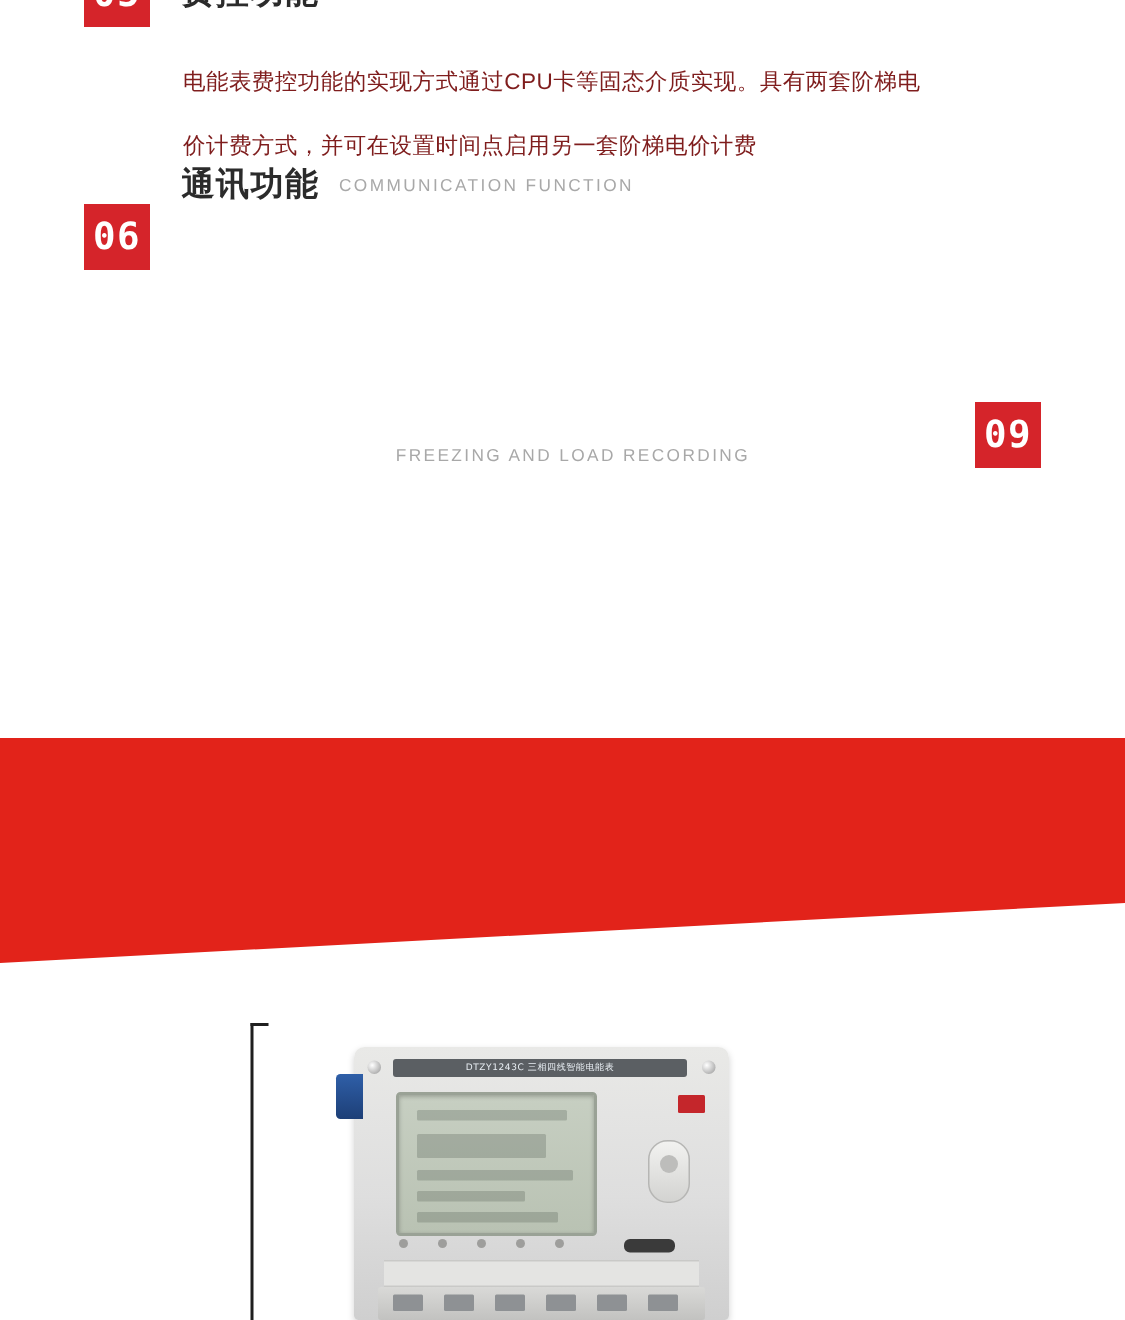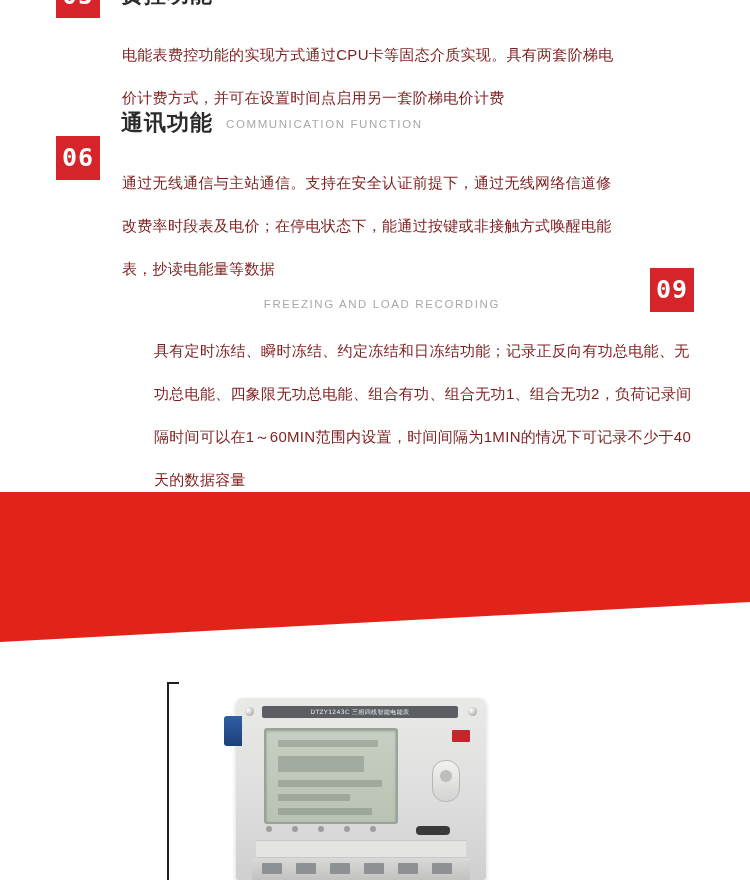--- a/index.html
+++ b/index.html
@@ -276,27 +276,25 @@
     <div class="num-badge">05</div>
     <div class="title-cn">费控功能</div>
     <div class="title-en">CHARGE CONTROL FUNCTION</div>
     <p class="body-text">电能表费控功能的实现方式通过CPU卡等固态介质实现。具有两套阶梯电价计费方式，并可在设置时间点启用另一套阶梯电价计费</p>
   </section>
 
   <section class="feature" id="feature-06">
     <div class="num-badge">06</div>
     <div class="title-cn">通讯功能</div>
     <div class="title-en">COMMUNICATION FUNCTION</div>
-    <p class="body-text">通过无线通信与主站通信。支持在安全认证前提下，通过无线网络信道修改费率时段表及电价；在停电状态下，能通过按键或非接触方式唤醒电能表，抄读电能量等数据</p>
   </section>
 
   <section class="feature" id="feature-07">
     <div class="num-badge">09</div>
     <div class="title-en">FREEZING AND LOAD RECORDING</div>
-    <p class="body-text">具有定时冻结、瞬时冻结、约定冻结和日冻结功能；记录正反向有功总电能、无功总电能、四象限无功总电能、组合有功、组合无功1、组合无功2，负荷记录间隔时间可以在1～60MIN范围内设置，时间间隔为1MIN的情况下可记录不少于40天的数据容量</p>
   </section>
 
   <div class="red-banner">
     <div class="slab"></div>
   </div>
 
   <div class="product-area">
     <div class="bracket-top"></div>
     <div class="bracket-line"></div>
 

